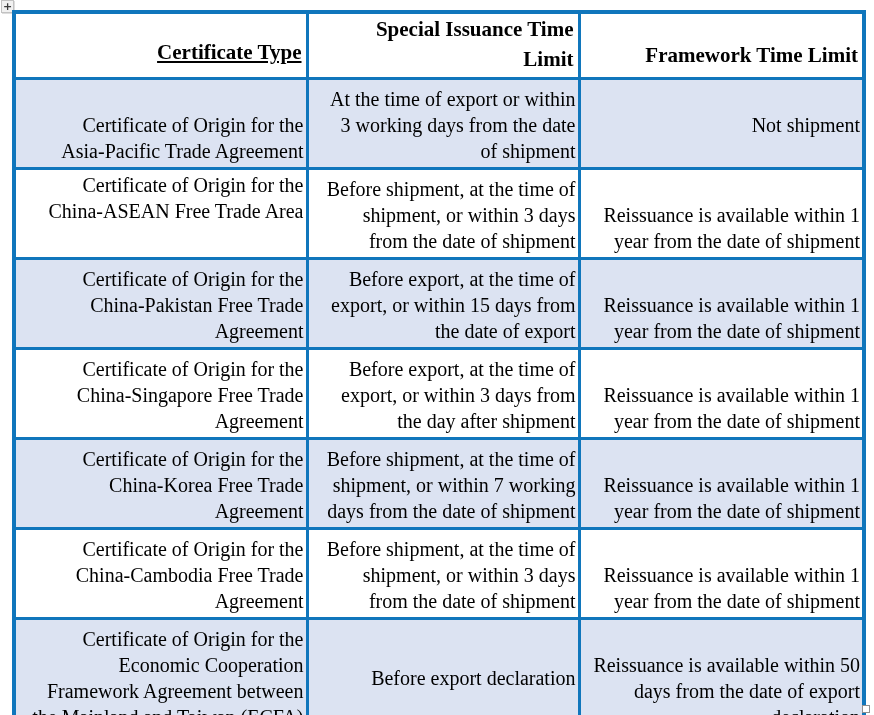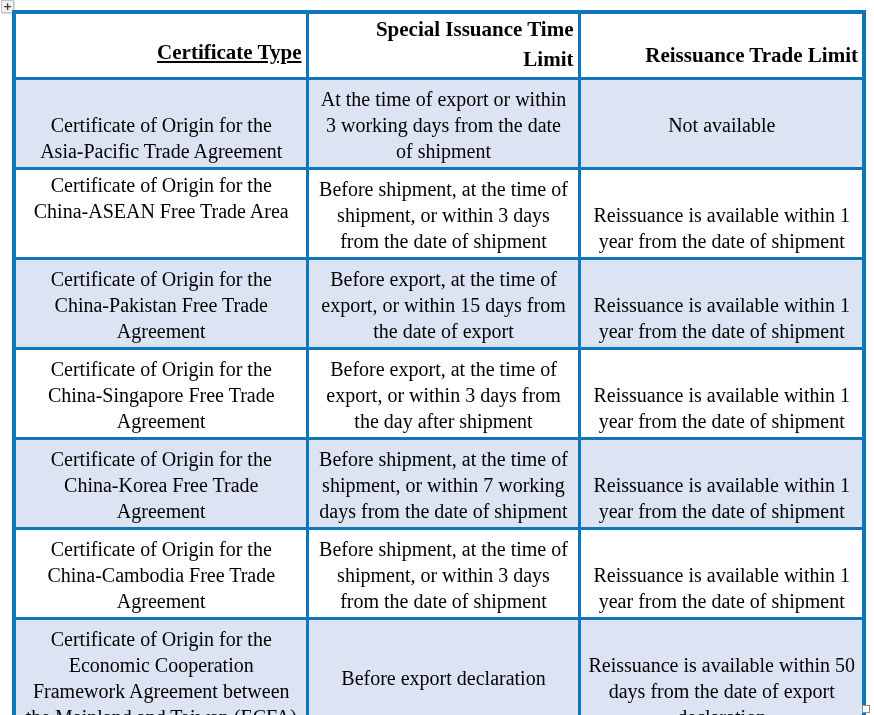--- a/index.html
+++ b/index.html
@@ -42,21 +42,21 @@
     vertical-align: bottom;
     padding: 0 4px 3px 4px;
     background: #ffffff;
   }
   th:first-child { padding-bottom: 10px; text-decoration: underline; }
   th:last-child  { padding-bottom: 7px; }
   td {
     font-size: 20px;
     line-height: 26px;
     vertical-align: bottom;
-    text-align: center;
+    text-align: right;
     padding: 6px 2px 3px 3px;
   }
   tbody tr { height: 86px; }
   tbody tr:last-child { height: 106px; }
   tbody tr:nth-child(odd) td { background: #dce3f2; }
   tbody tr:nth-child(even) td { background: #ffffff; }
   
   tbody tr:nth-child(1) td:nth-child(3) { vertical-align: middle; }
   tbody tr:nth-child(2) td:nth-child(1) { vertical-align: top; padding-top: 2px; }
   tbody tr:nth-child(7) td:nth-child(2) { vertical-align: middle; }
@@ -105,31 +105,31 @@
     <colgroup>
         <col class="c1">
         <col class="c2">
         <col class="c3">
       </colgroup>
     <thead>
       <tr>
         <th>Certificate Type</th>
         <th>Special Issuance Time
 Limit</th>
-        <th>Reissuance Trade Limit</th>
+        <th>Framework Time Limit</th>
       </tr>
     </thead>
     <tbody>
       <tr>
         <td>Certificate of Origin for the
 Asia-Pacific Trade Agreement</td>
         <td>At the time of export or within
 3 working days from the date
 of shipment</td>
-        <td>Not available</td>
+        <td>Not shipment</td>
       </tr>
       <tr>
         <td>Certificate of Origin for the
 China-ASEAN Free Trade Area</td>
         <td>Before shipment, at the time of
 shipment, or within 3 days
 from the date of shipment</td>
         <td>Reissuance is available within 1
 year from the date of shipment</td>
       </tr>

